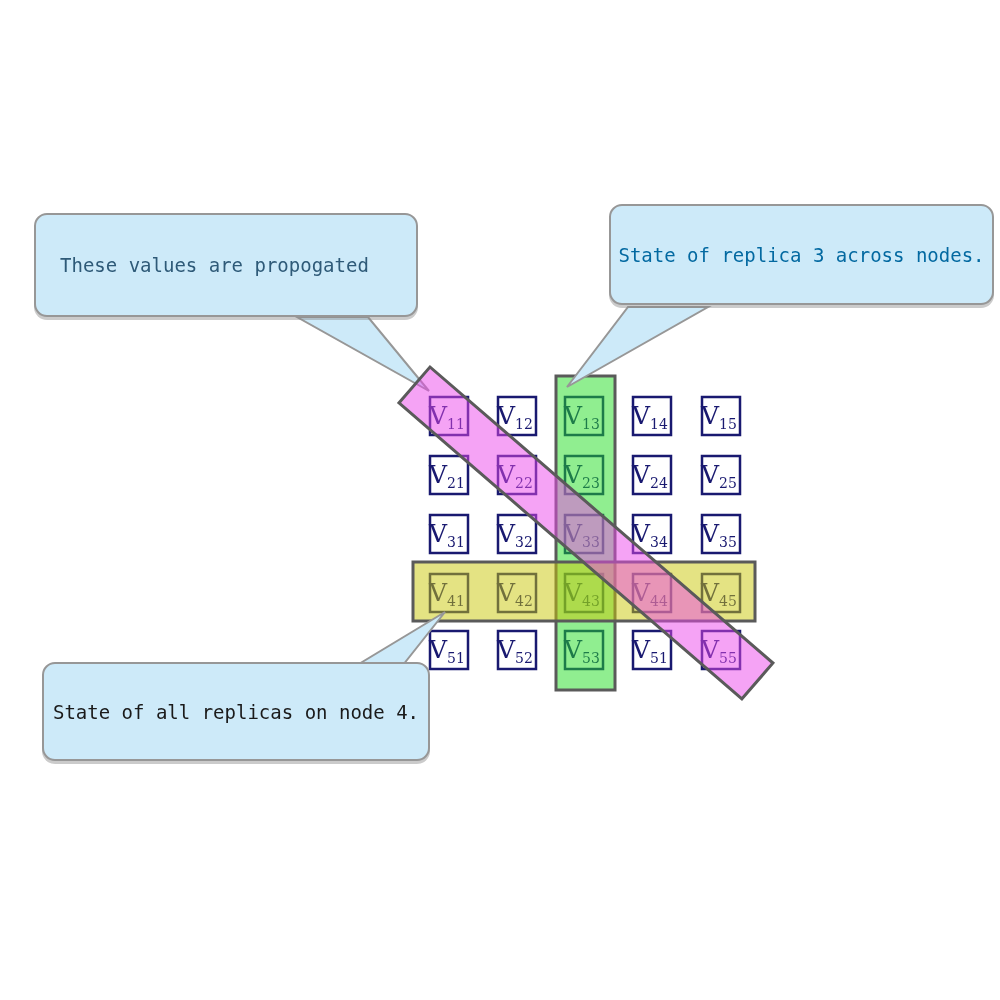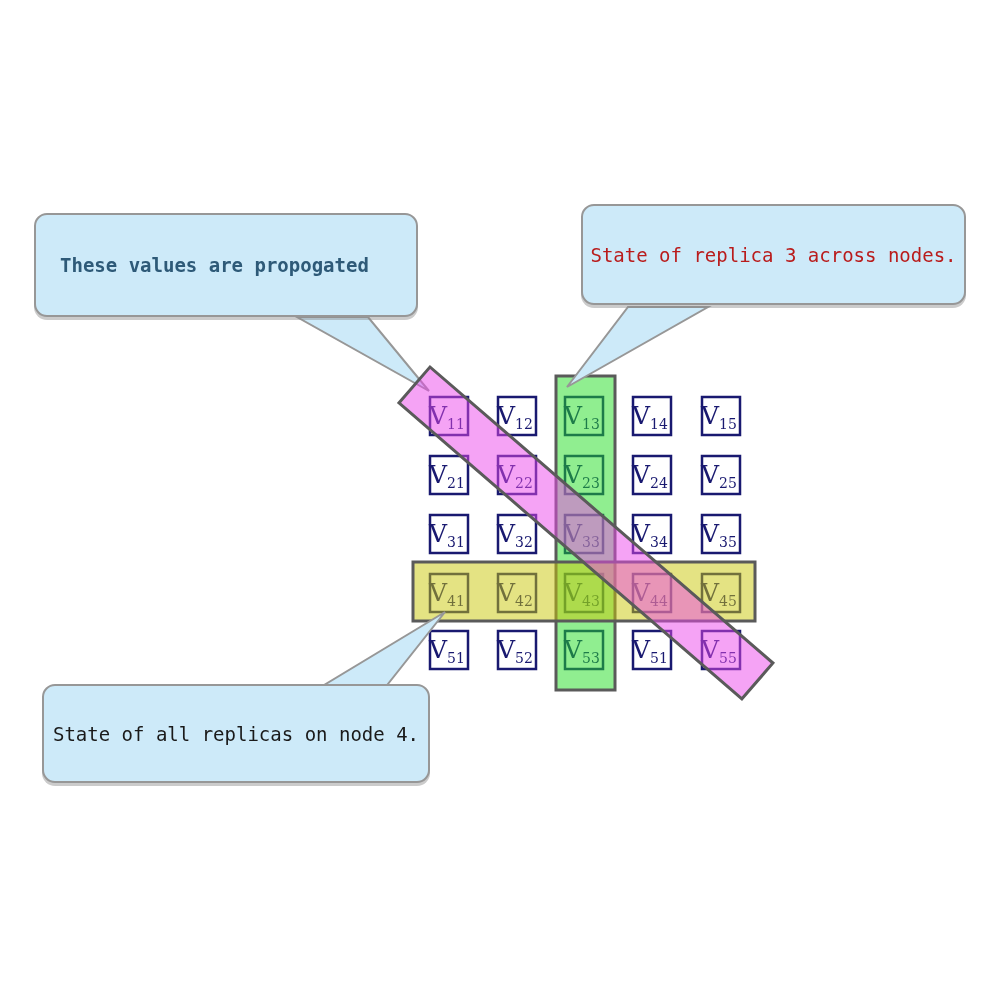--- a/index.html
+++ b/index.html
@@ -19,21 +19,21 @@
     box-shadow:0 3px 0 rgba(140,140,140,0.45);
     display:flex;
     flex-direction:column;
     justify-content:center;
     font-size:19px;
     line-height:26px;
     box-sizing:border-box;
   }
   .callout-1{left:34px; top:213px; width:384px; height:104px; align-items:flex-start; padding-left:24px;}
   .callout-2{left:581px; top:204px; width:385px; height:101px; align-items:center; text-align:center;}
-  .callout-3{left:42px;  top:684px; width:388px; height:99px;  align-items:center; text-align:center;}
+  .callout-3{left:42px;  top:662px; width:388px; height:99px;  align-items:center; text-align:center;}
   .cell-text{font-family:"DejaVu Serif", serif;}
 </style>
 </head>
 <body>
 
 <div class="stage">
 
   <svg class="layer-svg" width="1000" height="1000" viewBox="0 0 1000 1000">
 
     <g id="cells-layer">
@@ -97,25 +97,25 @@
       <polygon points="297,317 368,317 429,391" stroke-width="2" fill="#cdeaf9" stroke="#979797"></polygon>
       <polygon points="628,307 708,307 567,387" stroke-width="2" fill="#cdeaf9" stroke="#979797"></polygon>
       <polygon points="301,699 376,699 445,612" stroke-width="2" fill="#cdeaf9" stroke="#979797"></polygon>
     </g>
 
     <g transform="translate(430,367) rotate(40.8)">
       <rect x="0" y="0" width="453" height="47.5" stroke-width="3" fill="rgba(235,71,235,0.5)" stroke="#5a5a5a"></rect>
     </g>
   </svg>
 
-  <div class="callout callout-1" style="background-color: rgb(205, 234, 249); color: rgb(46, 90, 120); font-weight: bold;">
+  <div class="callout callout-1" style="background-color: rgb(205, 234, 249); color: rgb(46, 90, 120);">
     <div>These values are propogated</div>
   </div>
 
-  <div class="callout callout-2" style="background-color: rgb(205, 234, 249); color: #b91c1c;">
+  <div class="callout callout-2" style="background-color: rgb(205, 234, 249); color: #0369a1; margin-left: 28px;">
     <div>State of replica 3 across nodes.</div>
   </div>
 
   <div class="callout callout-3" style="background-color: rgb(205, 234, 249); color: rgb(26, 26, 26);">
     <div>State of all replicas on node 4.</div>
   </div>
 
 </div>
 
 </body></html>

